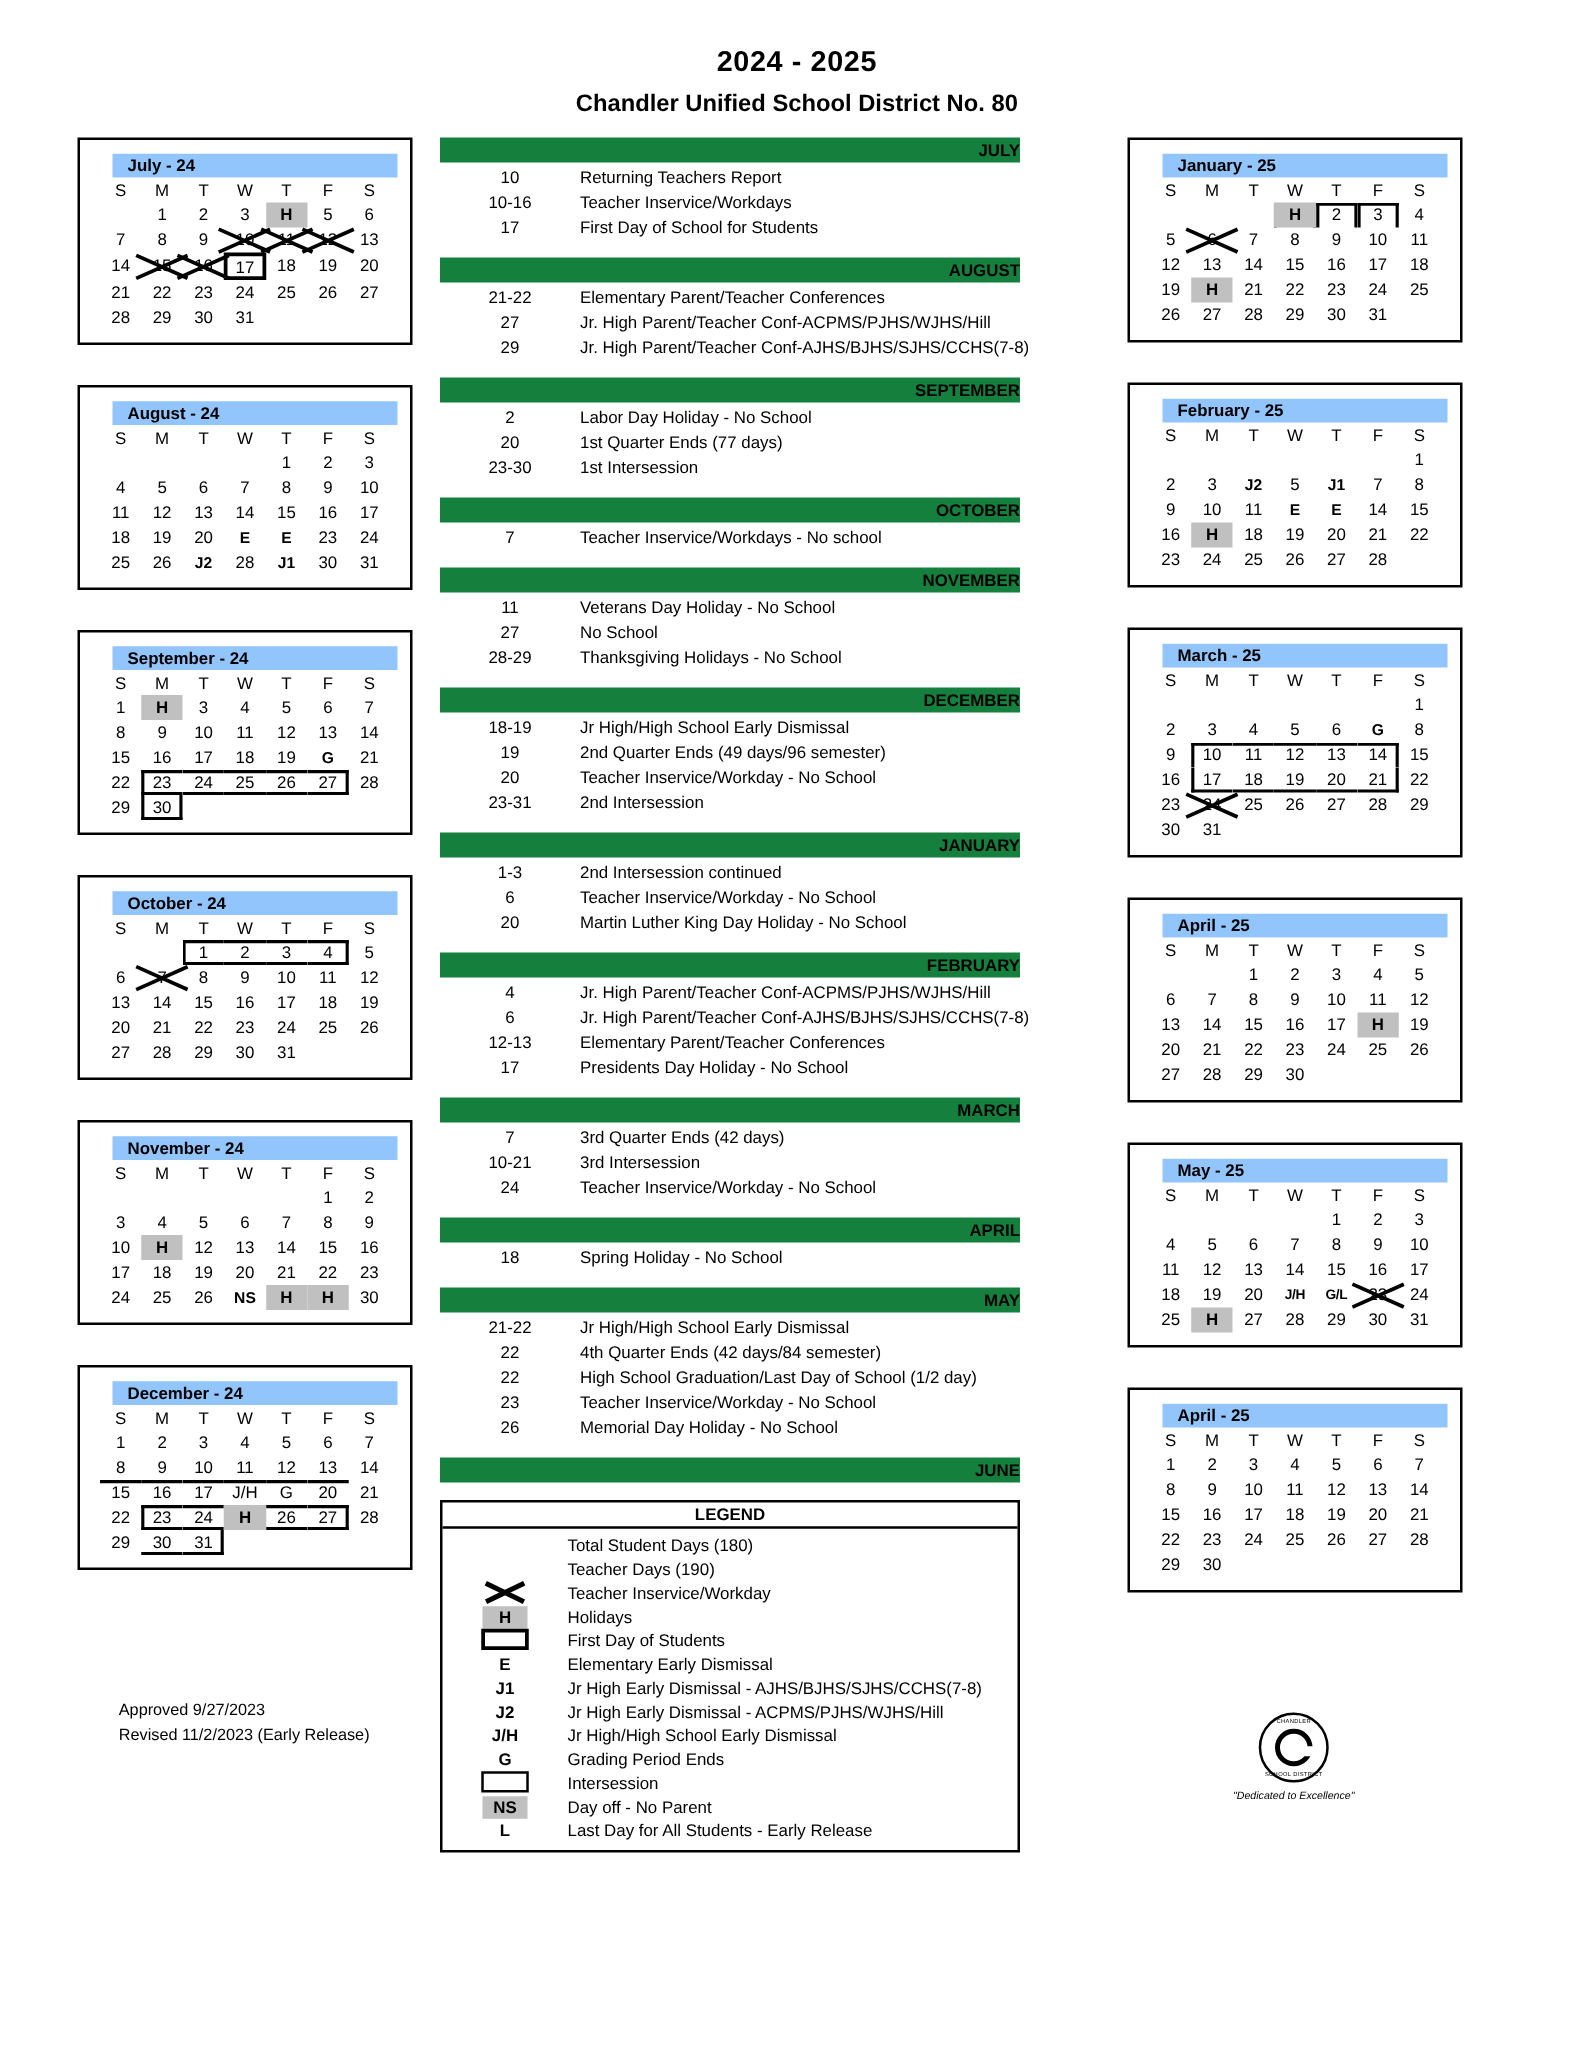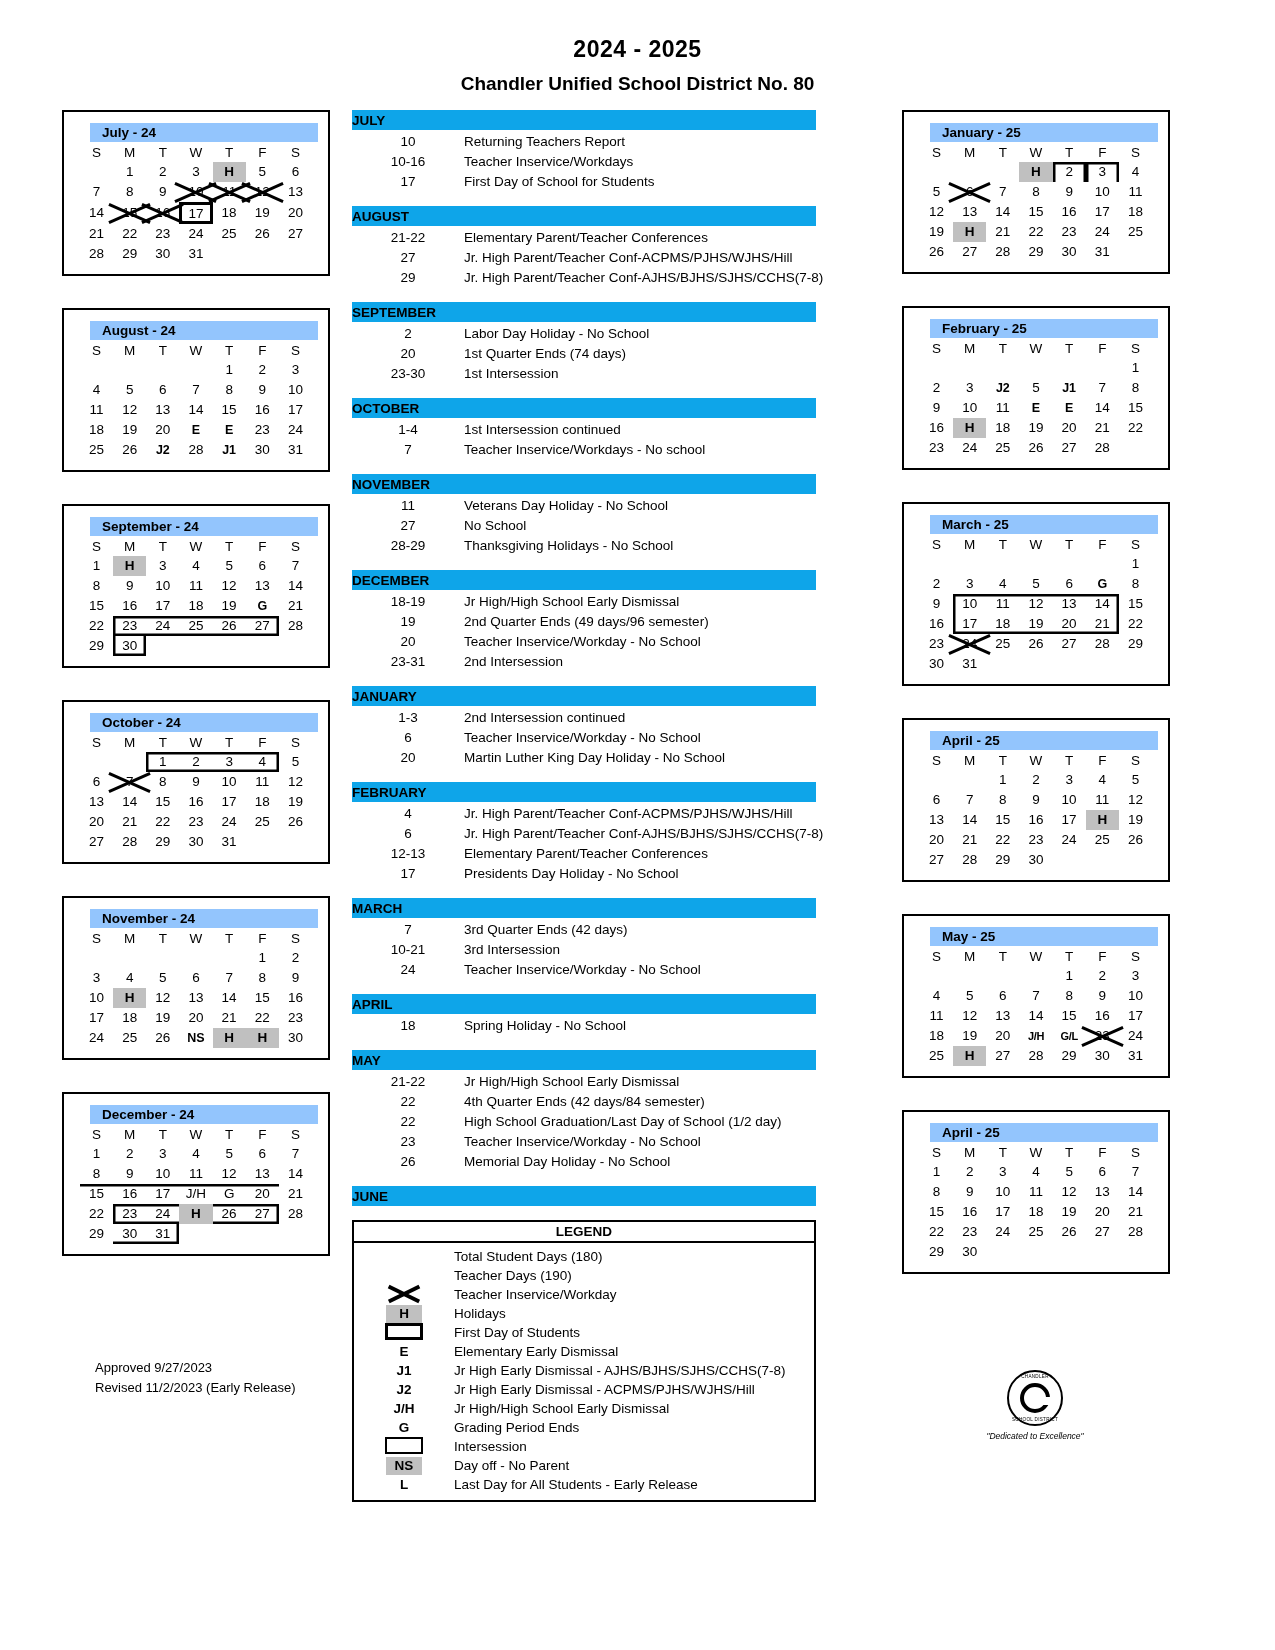--- a/index.html
+++ b/index.html
@@ -107,22 +107,22 @@
   td.is-tbl { box-shadow: inset 0 2.5px 0 0 #000, inset 0 -2.5px 0 0 #000, inset 2.5px 0 0 0 #000; }
   td.is-tbr { box-shadow: inset 0 2.5px 0 0 #000, inset 0 -2.5px 0 0 #000, inset -2.5px 0 0 0 #000; }
   td.is-tr { box-shadow: inset 0 2.5px 0 0 #000, inset -2.5px 0 0 0 #000; }
   td.is-bl { box-shadow: inset 0 -2.5px 0 0 #000, inset 2.5px 0 0 0 #000; }
   td.is-br { box-shadow: inset 0 -2.5px 0 0 #000, inset -2.5px 0 0 0 #000; }
   td.is-tlr { box-shadow: inset 0 2.5px 0 0 #000, inset 2.5px 0 0 0 #000, inset -2.5px 0 0 0 #000; }
   td.is-blr { box-shadow: inset 0 -2.5px 0 0 #000, inset 2.5px 0 0 0 #000, inset -2.5px 0 0 0 #000; }
 
   
   .ev-month-bar {
-    background: #0ea5e9;
-    text-align: left;
+    background: #15803d;
+    text-align: right;
     font-size: 13.5px;
     font-weight: bold;
     padding: 2.5px 0;
     width: 464px;
   }
   .ev-rows { margin: 2px 0 14px 0; }
   .ev-row { display: flex; font-size: 13.5px; line-height: 20px; }
   .ev-date { width: 112px; text-align: center; flex: none; }
   .ev-desc { flex: 1; }
 
@@ -1033,33 +1033,29 @@
           </div>
         </div>
         <div class="ev-month-bar">SEPTEMBER</div>
         <div class="ev-rows">
           <div class="ev-row">
             <div class="ev-date">2</div>
             <div class="ev-desc">Labor Day Holiday - No School</div>
           </div>
           <div class="ev-row">
             <div class="ev-date">20</div>
-            <div class="ev-desc">1st Quarter Ends  (74 days)</div>
+            <div class="ev-desc">1st Quarter Ends  (77 days)</div>
           </div>
           <div class="ev-row">
             <div class="ev-date">23-30</div>
             <div class="ev-desc">1st Intersession</div>
           </div>
         </div>
         <div class="ev-month-bar">OCTOBER</div>
         <div class="ev-rows">
-          <div class="ev-row">
-            <div class="ev-date">1-4</div>
-            <div class="ev-desc">1st Intersession continued</div>
-          </div>
           <div class="ev-row">
             <div class="ev-date">7</div>
             <div class="ev-desc">Teacher Inservice/Workdays - No school</div>
           </div>
         </div>
         <div class="ev-month-bar">NOVEMBER</div>
         <div class="ev-rows">
           <div class="ev-row">
             <div class="ev-date">11</div>
             <div class="ev-desc">Veterans Day Holiday - No School</div>

